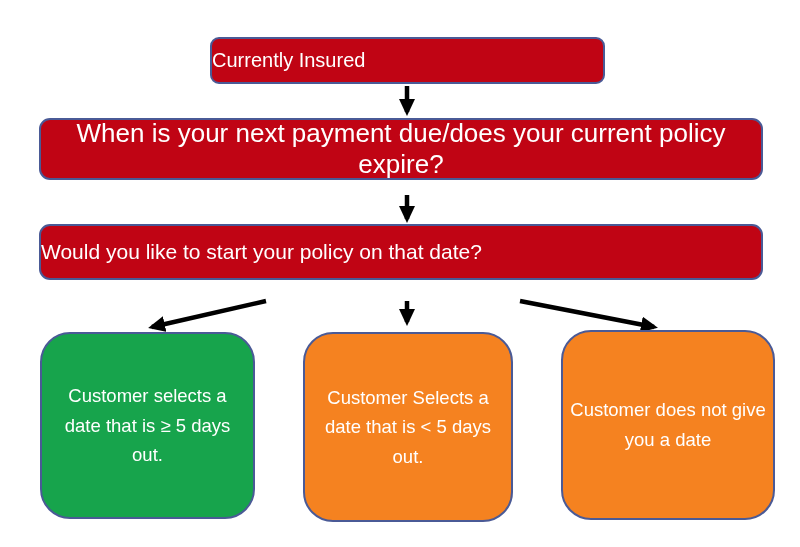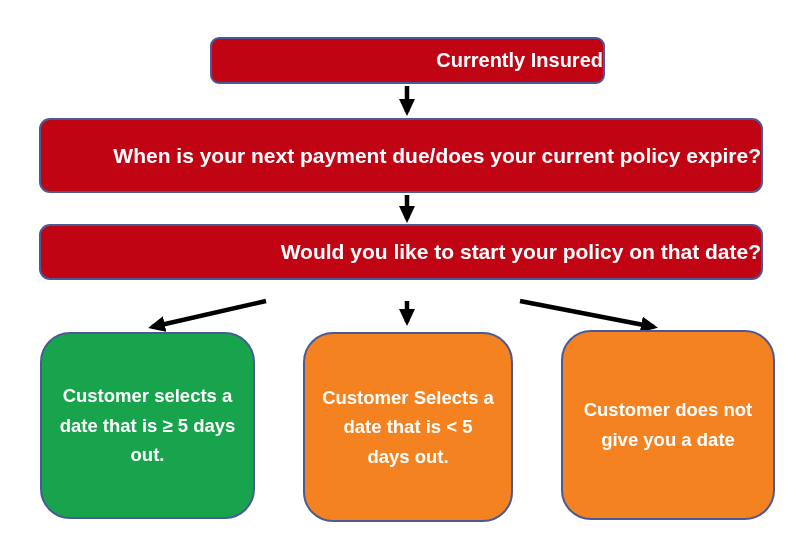--- a/index.html
+++ b/index.html
@@ -13,37 +13,37 @@
     height: 547px;
     background: var(--background, #ffffff);
     font-family: "Liberation Sans", sans-serif;
     overflow: hidden;
   }
   .node {
     position: absolute;
     box-sizing: border-box;
     display: flex;
     align-items: center;
-    justify-content: flex-end;
+    justify-content: flex-start;
     text-align: center;
     color: var(--text, #ffffff);
-    font-weight: bold;
+    font-weight: normal;
     border: 2px solid var(--border, #4a5a96);
   }
   .node-red    { background: var(--red, #c00414); }
   .node-green  { background: var(--green, #17a44c); }
   .node-orange { background: var(--orange, #f58220); }
 
   .node-top {
     left: 210px; top: 37px; width: 395px; height: 47px;
     border-radius: 9px; font-size: 20px;
   }
   .node-q1 {
-    left: 39px; top: 118px; width: 724px; height: 75px;
-    border-radius: 11px; font-size: 21px;
+    left: 39px; top: 118px; width: 724px; height: 62px;
+    border-radius: 11px; font-size: 26px;
   }
   .node-q2 {
     left: 39px; top: 224px; width: 724px; height: 56px;
     border-radius: 11px; font-size: 21px;
   }
   .node-leaf {
     font-size: 18.5px;
     line-height: 1.6;
     border-radius: 30px;
     padding: 8px 16px;

